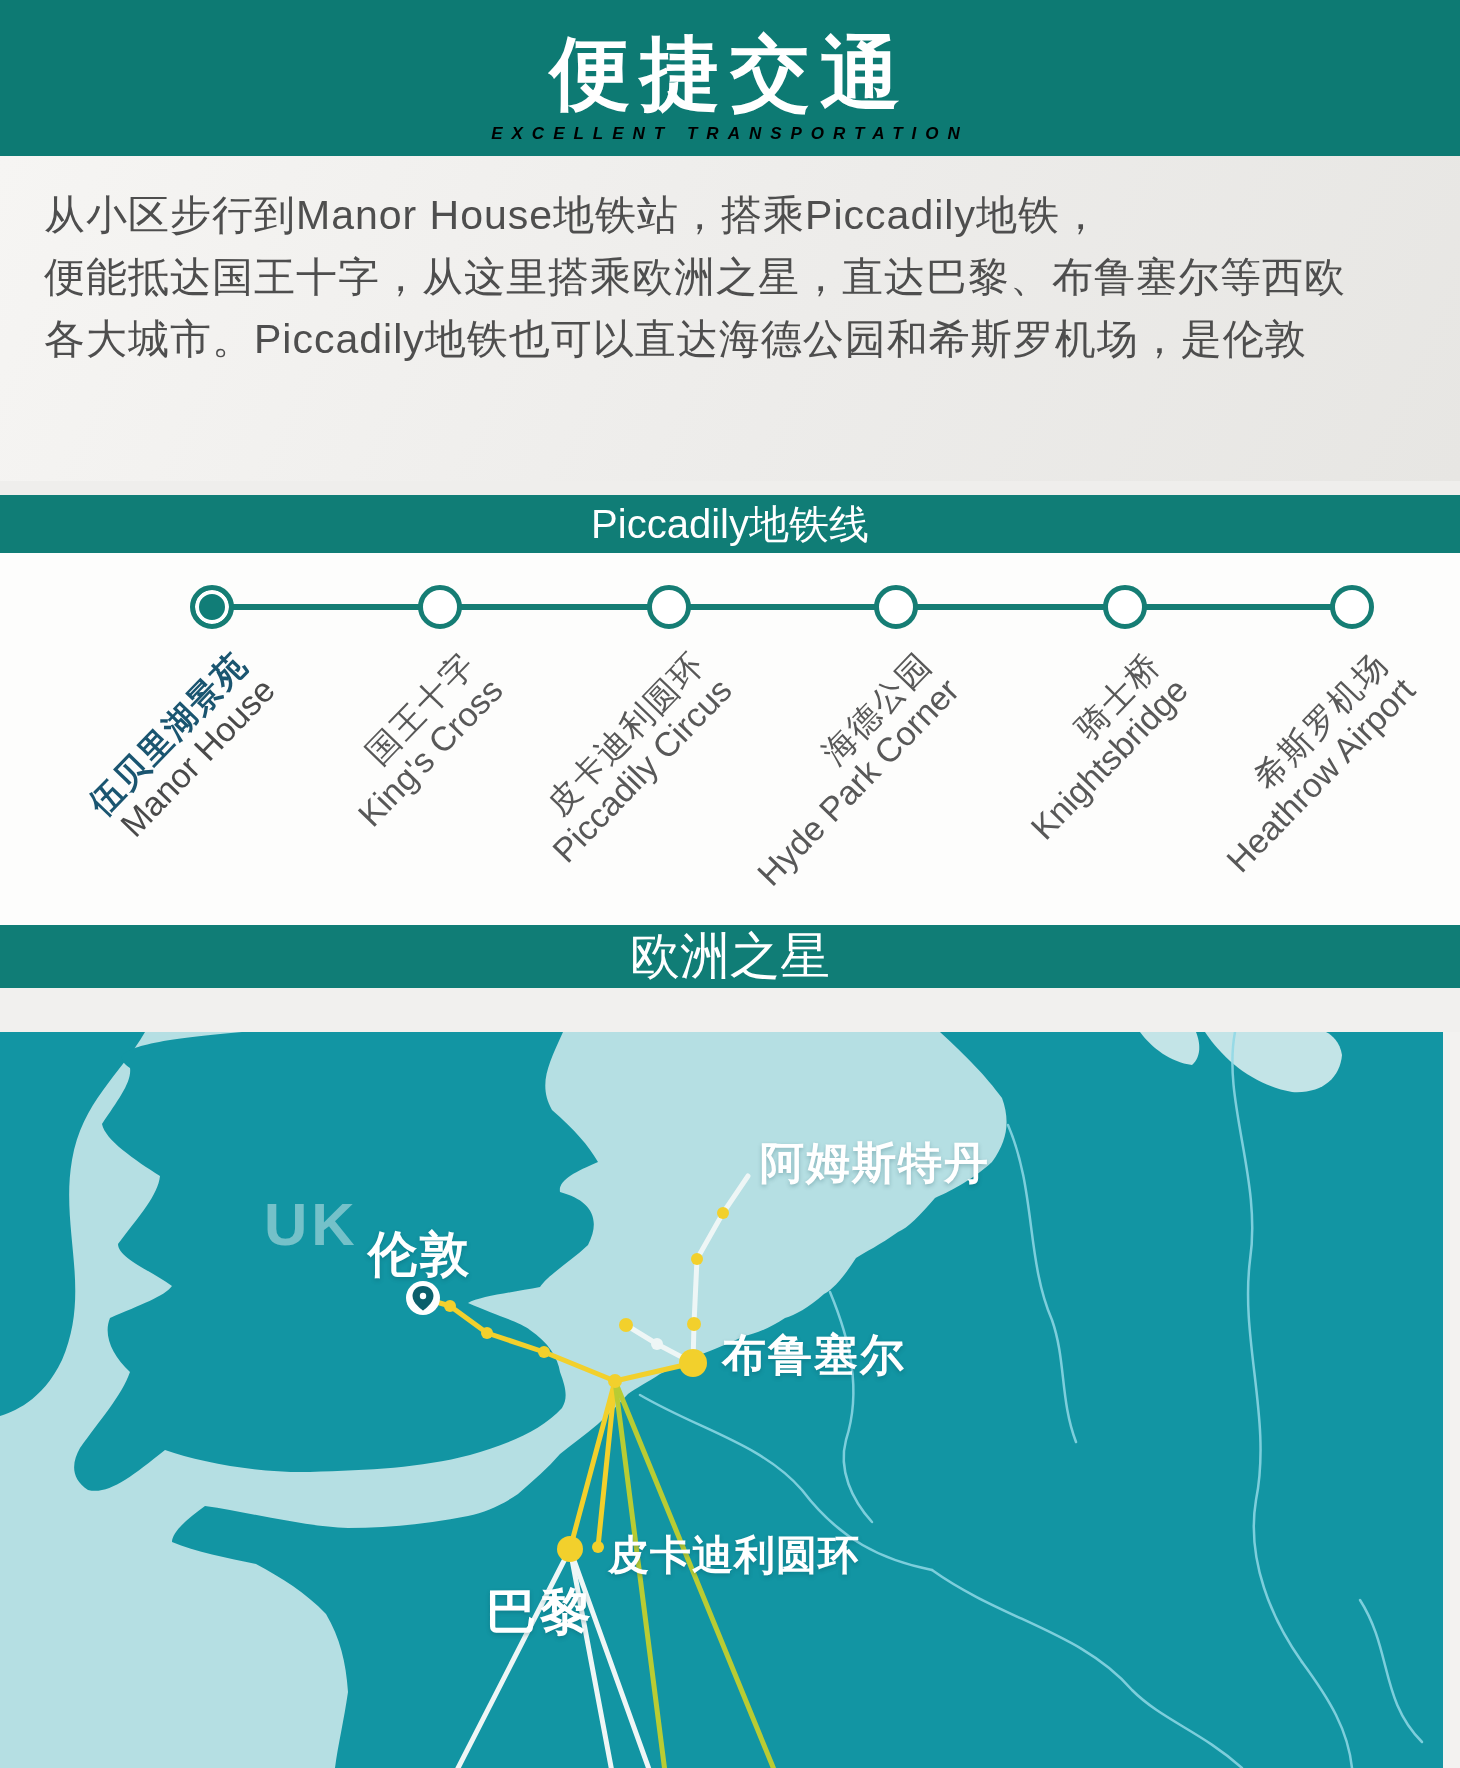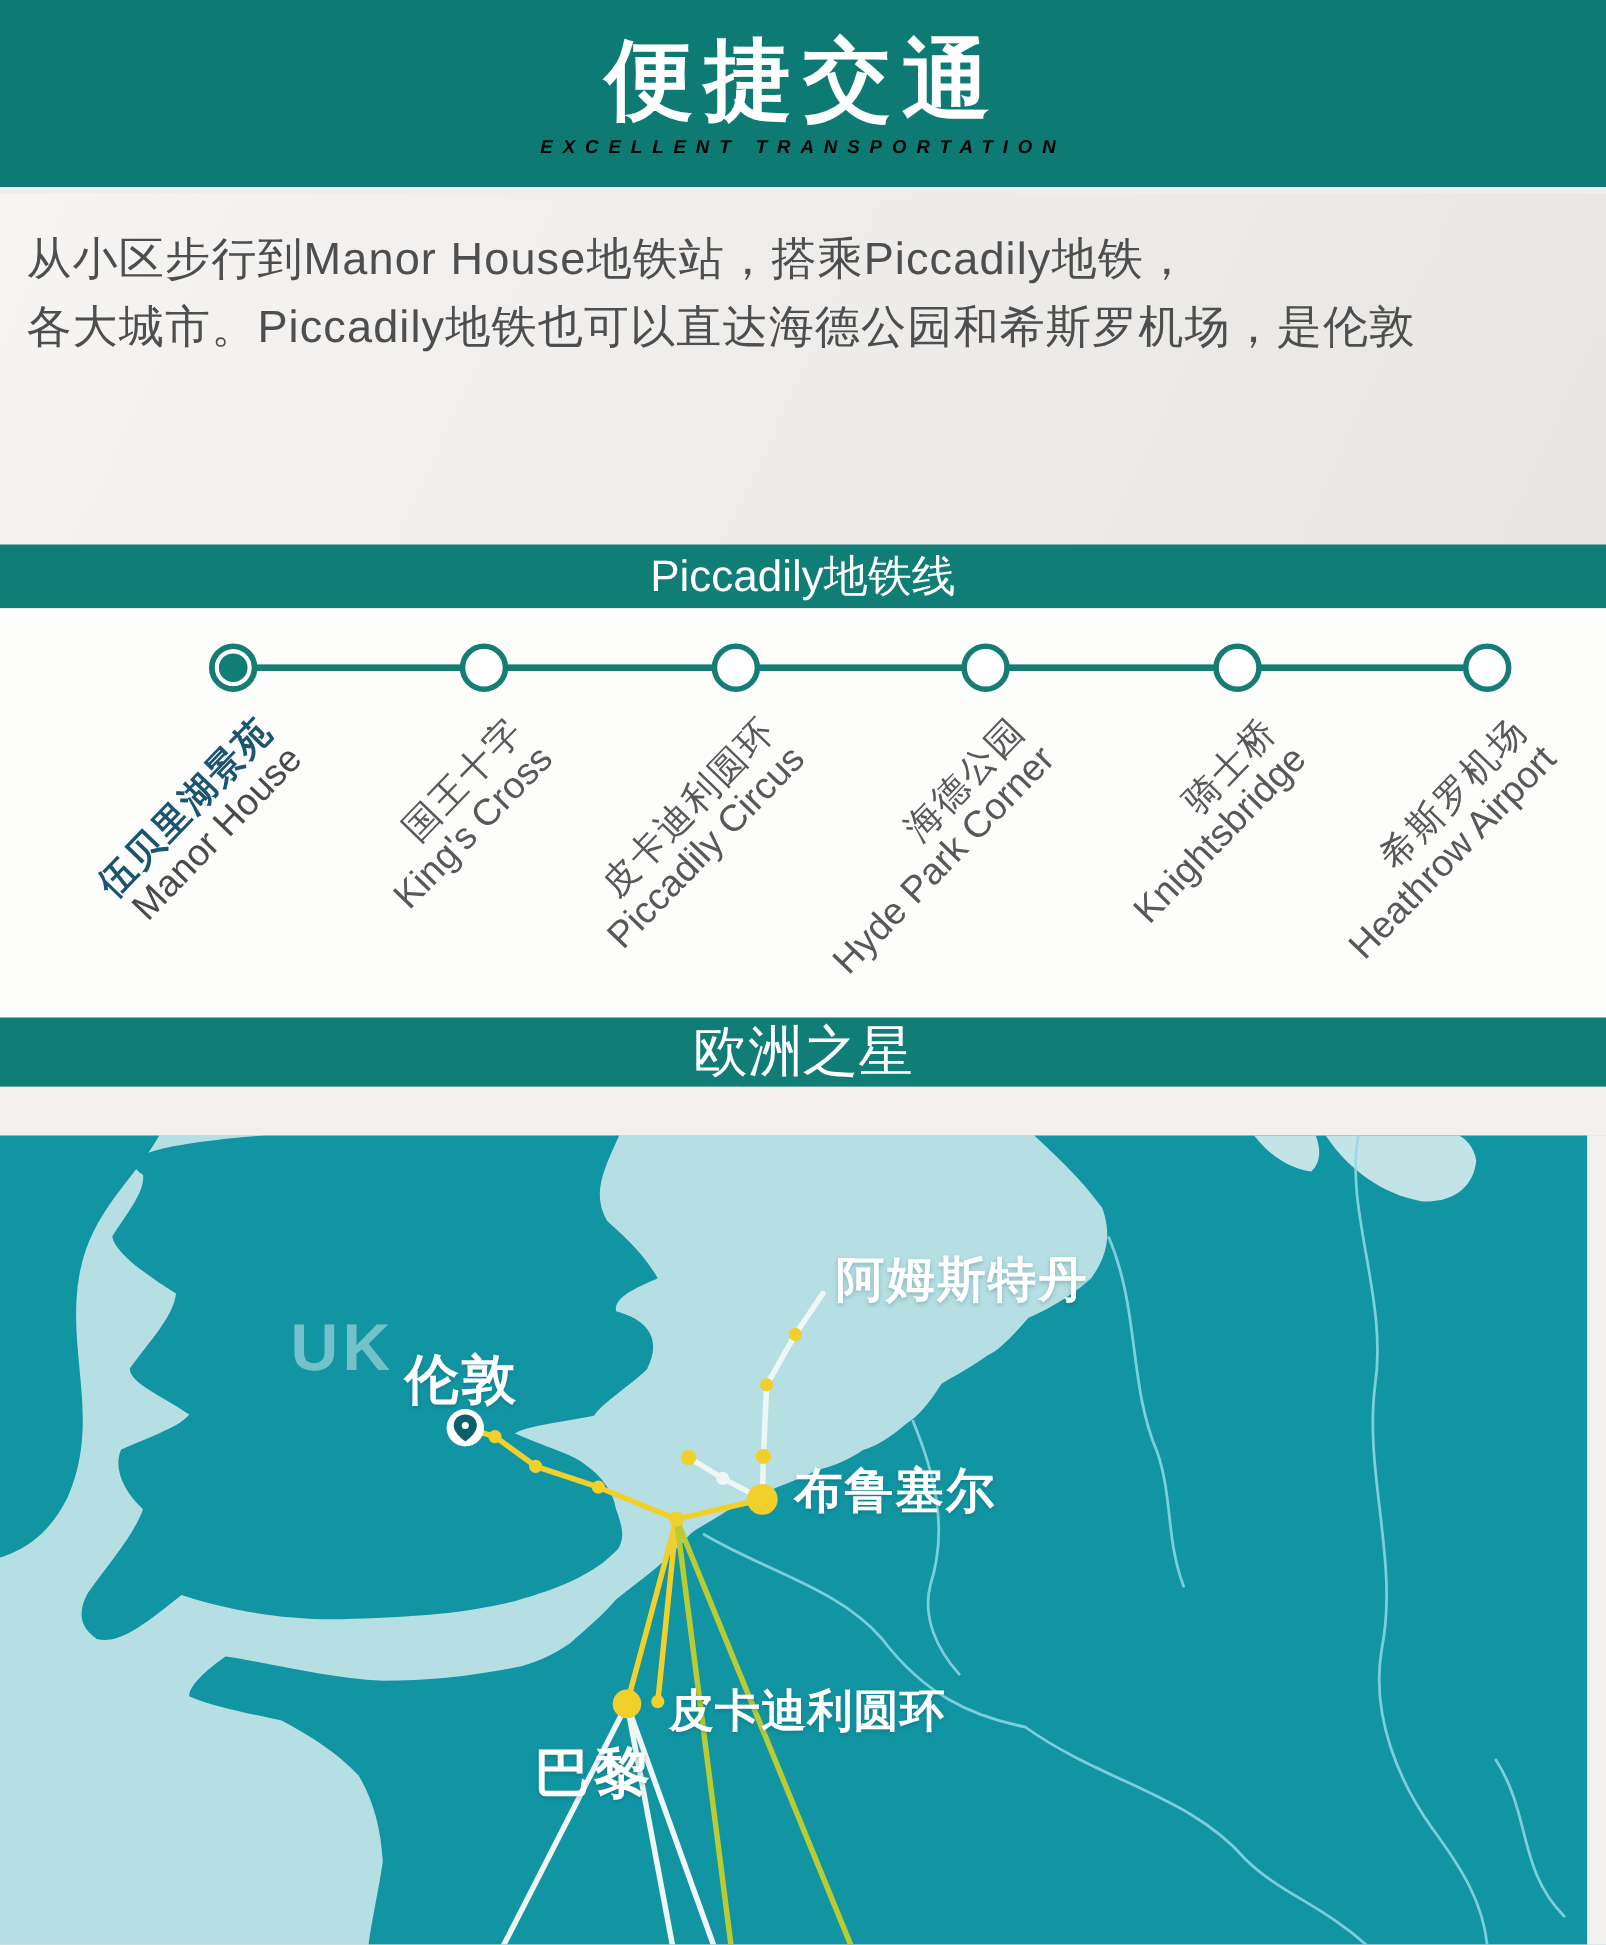--- a/index.html
+++ b/index.html
@@ -6,23 +6,23 @@
   body { background:#dddddd; font-family:"Liberation Sans","DejaVu Sans",sans-serif; }
   #page { position:relative; width:1460px; height:1768px; overflow:hidden; background:#efeeec; margin:0 auto; }
 
   
   .header { position:absolute; left:0; top:0; width:1460px; height:170px; background:#0d7a73; text-align:center; }
   .header-title { padding-top:28px; font-family:"Liberation Serif","DejaVu Serif",serif; font-weight:700;
                   font-size:80px; line-height:92px; color:#ffffff; letter-spacing:10px; }
   .header-sub { margin-top:4px; font-size:17px; font-style:italic; font-weight:700; color:#000000; letter-spacing:9px; }
 
   
-  .intro { position:absolute; left:0; top:176px; width:1460px; height:325px;
+  .intro { position:absolute; left:0; top:156px; width:1460px; height:325px;
            background:linear-gradient(115deg,#f6f5f3 0%,#edecea 55%,#e7e6e3 100%);
-           padding:28px 44px 0 24px; }
+           padding:28px 44px 0 44px; }
   .intro-line { font-size:41px; line-height:62px; color:#4e4e4e; letter-spacing:1px; white-space:nowrap; }
 
   
   .banner { position:absolute; left:0; width:1460px; background:#107d76; color:#ffffff; text-align:center; }
   .banner-1 { top:495px; height:58px; font-size:40px; line-height:58px; }
   .banner-2 { top:925px; height:63px; font-size:50px; line-height:63px; }
 
   
   .metro { position:absolute; left:0; top:553px; width:1460px; height:372px; background:#fdfdfc; }
   .metro-line { position:absolute; left:208px; top:51px; width:1144px; height:6px; background:#157d74; }
@@ -58,20 +58,21 @@
 
 <div id="page">
 
   <div class="header">
     <div class="header-title">便捷交通</div>
     <div class="header-sub">EXCELLENT TRANSPORTATION</div>
   </div>
 
   <div class="intro">
     <div class="intro-line">从小区步行到Manor House地铁站，搭乘Piccadily地铁，</div>
+    <div class="intro-line">便能抵达国王十字，从这里搭乘欧洲之星，直达巴黎、布鲁塞尔等西欧</div>
     <div class="intro-line">各大城市。Piccadily地铁也可以直达海德公园和希斯罗机场，是伦敦</div>
   </div>
 
   <div class="banner banner-1">Piccadily地铁线</div>
 
   <div class="metro">
     <div class="metro-line"></div>
 
     <div class="station-circle first" style="left:190px;"></div>
     <div class="station-circle" style="left:418px;"></div>

